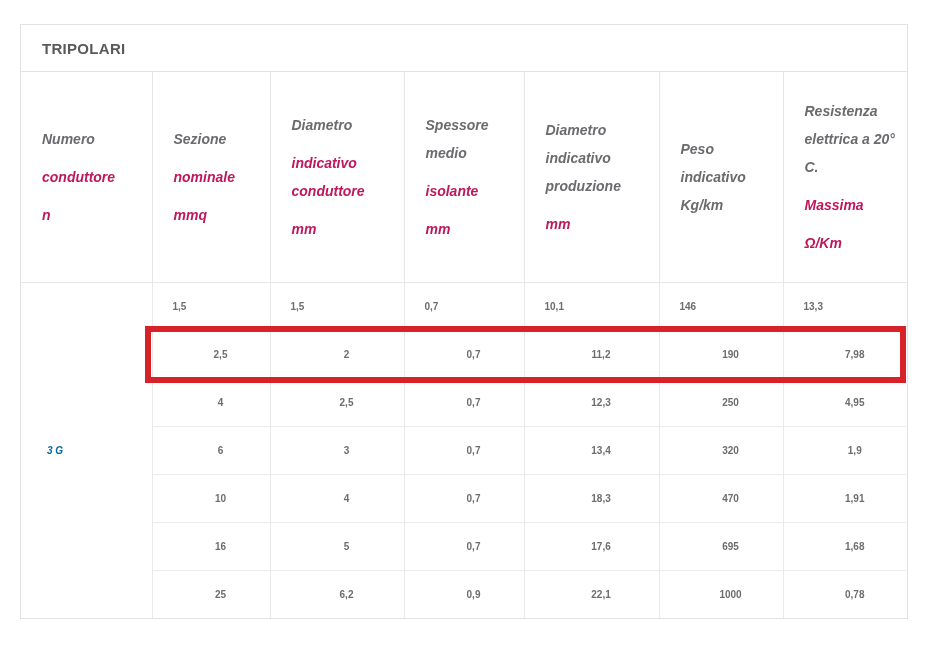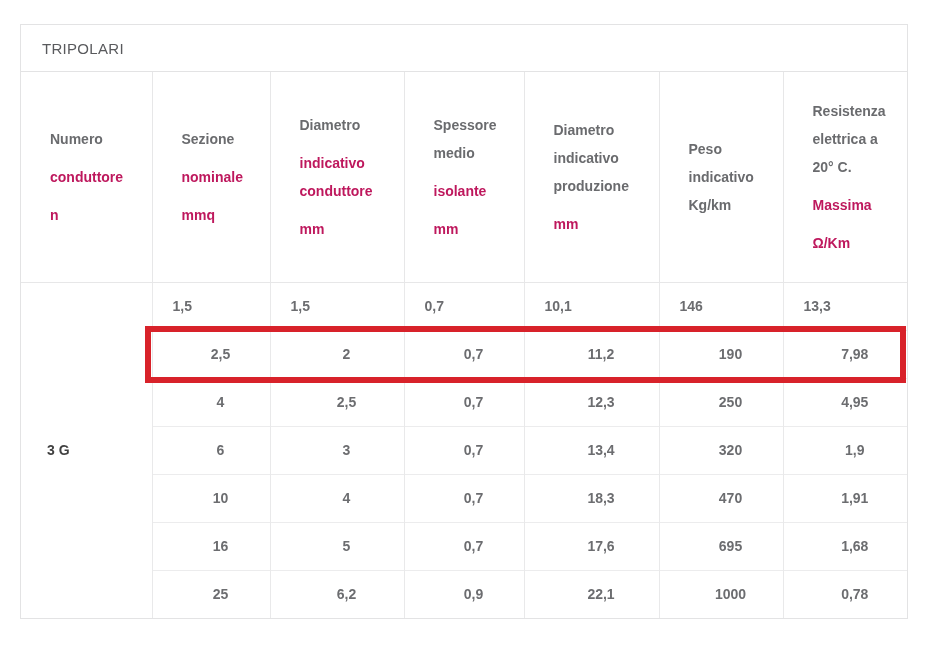--- a/index.html
+++ b/index.html
@@ -17,21 +17,21 @@
     width: 888px;
     background: #ffffff;
     border: 1px solid #e3e3e4;
   }
   .card-title {
     height: 47px;
     line-height: 47px;
     padding-left: 21px;
     border-bottom: 1px solid #e3e3e4;
     font-size: 15px;
-    font-weight: normal;
+    font-weight: bold;
     letter-spacing: 0.3px;
     color: #595a5d;
   }
 
   table.spec {
     width: 100%;
     border-collapse: collapse;
     table-layout: fixed;
   }
   col.c0 { width: 131px; }
@@ -48,43 +48,45 @@
     text-align: left;
     padding: 0 8px 0 21px;
     font-size: 14px;
     font-weight: bold;
     color: #6a6b6e;
     border-left: 1px solid #e7e7e8;
     border-bottom: 1px solid #e7e7e8;
   }
   thead th:first-child { border-left: none; }
   thead th p {
-    margin: 10px 8px;
+    margin: 10px 0;
     line-height: 28px;
+    font-style: italic;
   }
   thead th p[data-color="green"] { color: #be185d; }
   thead th p[data-color="gray"]  { color: #6a6b6e; }
 
   tbody td {
     height: 48px;
     vertical-align: middle;
     text-align: left;
     padding-left: 20px;
-    font-size: 14px;
+    font-size: 10px;
     font-weight: bold;
     color: #6c6d70;
     border-left: 1px solid #e9e9ea;
   }
   tbody tr:not(:first-child) td { border-top: 1px solid #ececed; text-align: center; }
   td.group-cell {
     border-left: none;
     border-top: none !important;
     padding-left: 26px;
     vertical-align: middle;
-    color: #404040;
+    color: #0369a1;
+    font-style: italic;
   }
 
   .highlight-box {
     position: absolute;
     left: 145px; top: 326px;
     width: 761px; height: 57px;
     border: 6px solid #d8222a;
     pointer-events: none;
   }
 </style>

